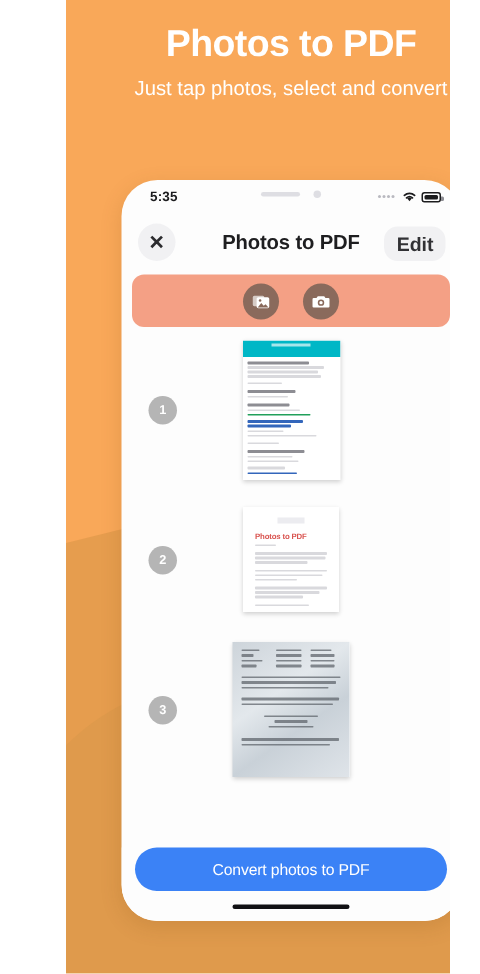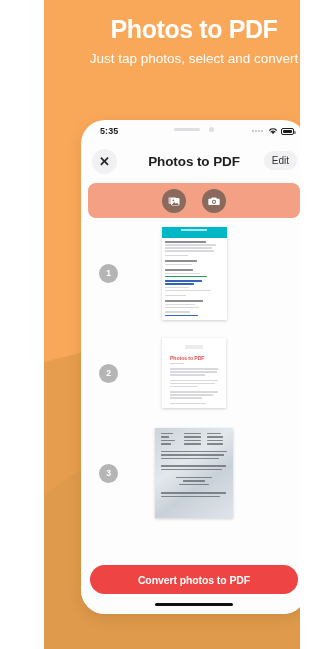--- a/index.html
+++ b/index.html
@@ -184,22 +184,22 @@
     color: #1e1e20;
     letter-spacing: -.1px;
   }
   #edit-button {
     position: absolute;
     right: 10px; top: 5px;
     padding: 4px 8px;
     border-radius: 9px;
     background: #f1f1f3;
     color: #313134;
-    font-size: 10px;
-    font-weight: normal;
+    font-size: 13px;
+    font-weight: bold;
     cursor: pointer;
     text-align: right;
   }
 
   
   #source-bar {
     margin: 3px 7px 0 7px;
     height: 35px;
     background: #f4a085;
     border-radius: 8px;
@@ -294,25 +294,25 @@
   
   #cta-wrap {
     position: absolute;
     left: 0; right: 0;
     bottom: 0;
     padding: 0 9px 8px 9px;
     background: #fdfdfd;
   }
   #convert-button {
     height: 29px;
-    background: #ef4444;
+    background: #3b82f6;
     border-radius: 14.5px;
     color: #ffffff;
     font-size: 10.5px;
-    font-weight: bold;
+    font-weight: normal;
     display: flex;
     align-items: center;
     justify-content: center;
     cursor: pointer;
     letter-spacing: -.1px;
   }
   #home-indicator {
     width: 78px; height: 3px;
     background: #111114;
     border-radius: 2px;

